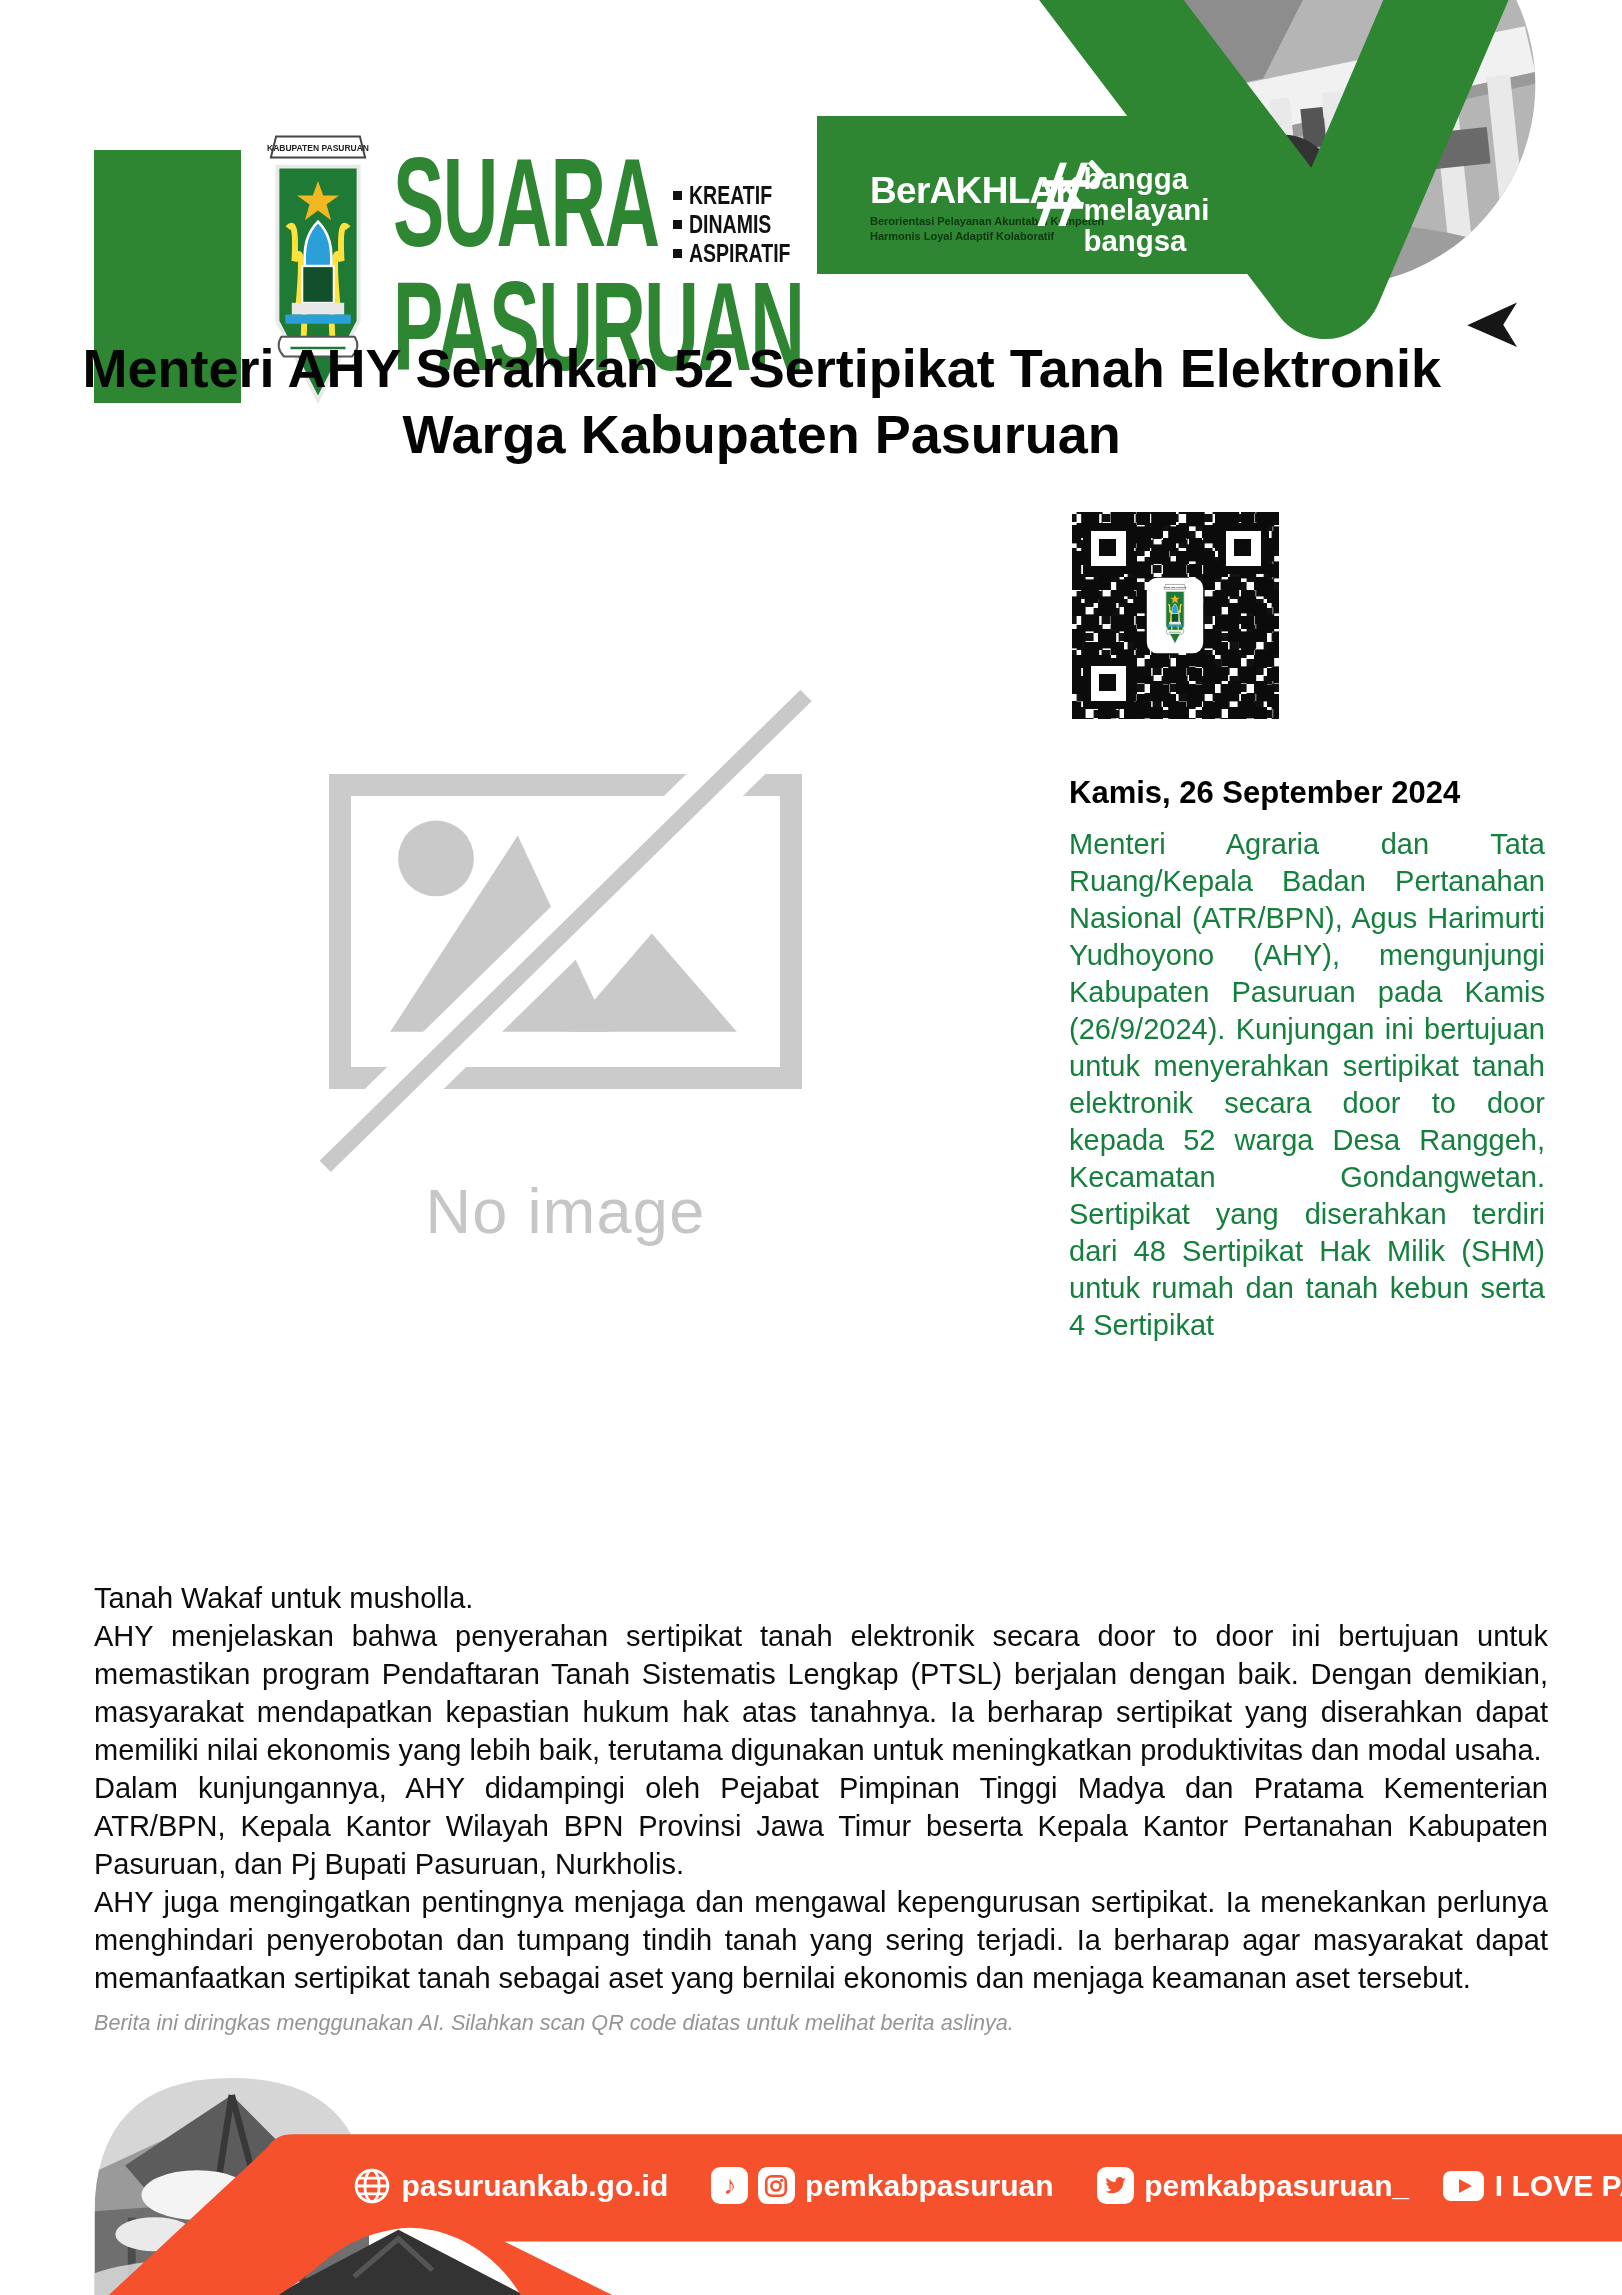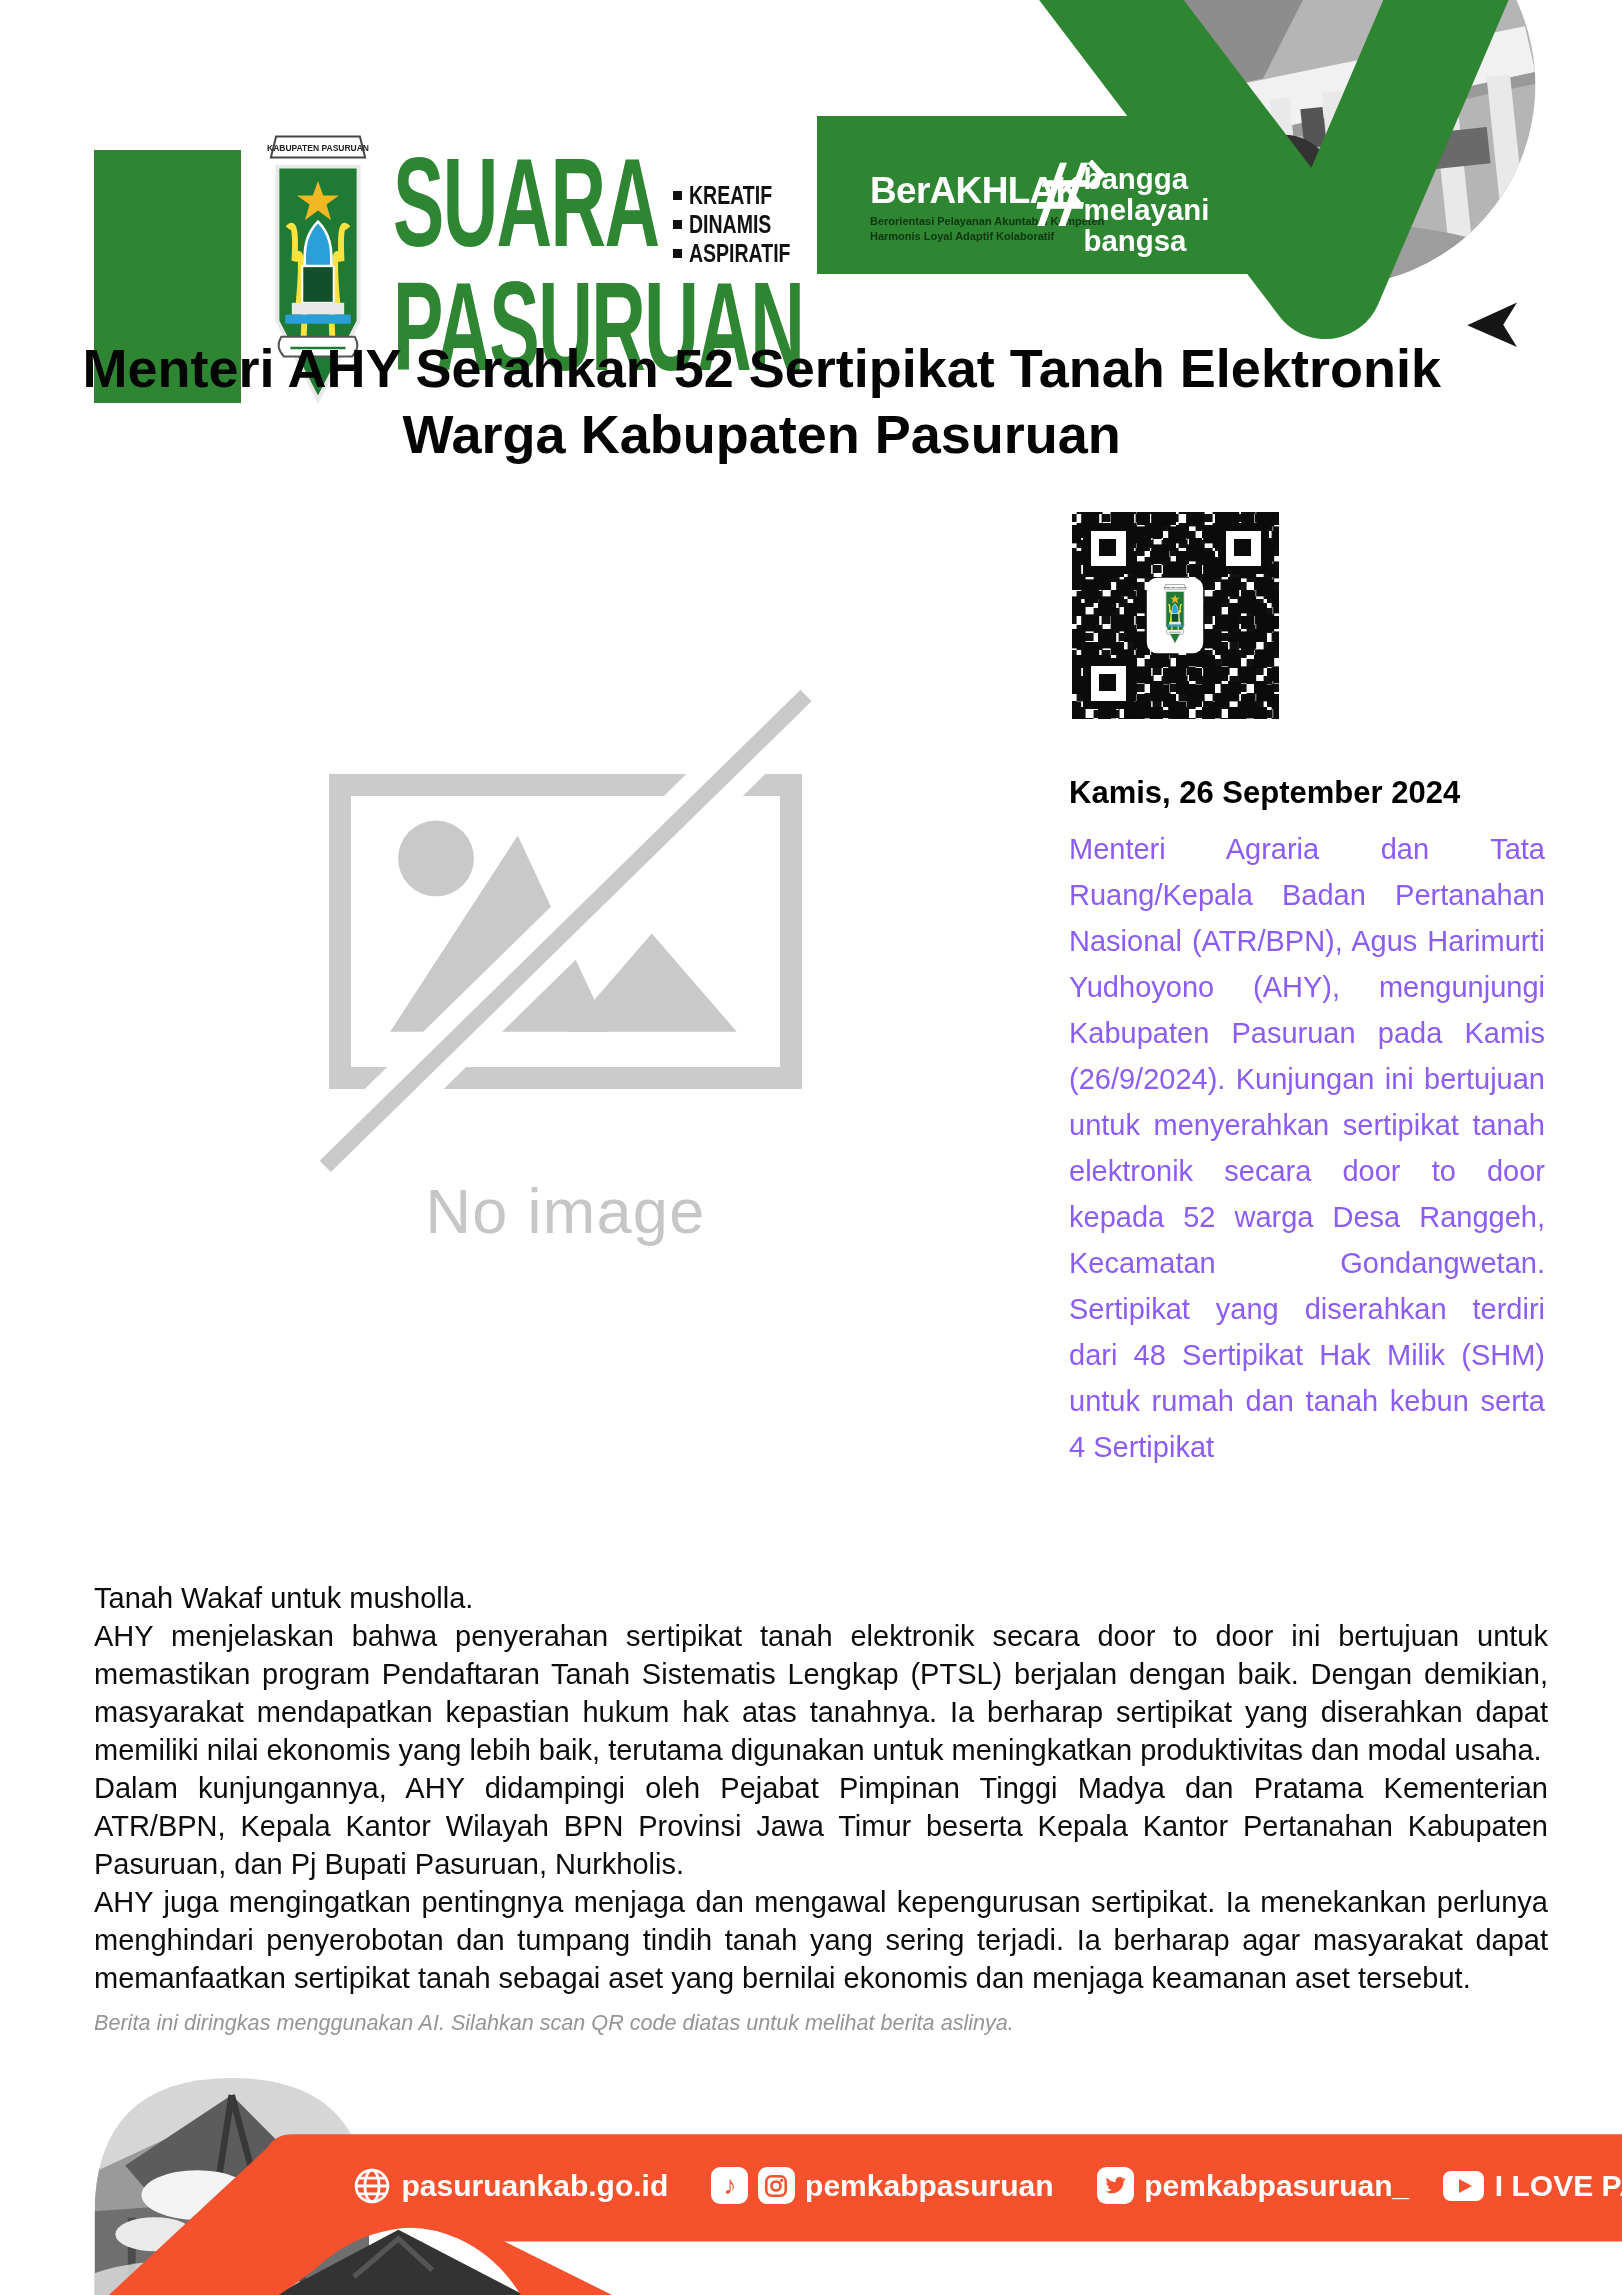--- a/index.html
+++ b/index.html
@@ -37,22 +37,22 @@
       repeating-conic-gradient(#0b0b0b 0% 25%, rgba(255,255,255,0) 0% 50%) 0px 0px / 26px 26px,
       repeating-conic-gradient(#0b0b0b 0% 25%, rgba(255,255,255,0) 0% 50%) 9.2px 14.4px / 35px 35px,
       repeating-conic-gradient(#111 0% 25%, #fff 0% 50%) 4.6px 2px / 17px 17px;
       outline:6.5px solid #fff;}
   .finder{position:absolute;width:51px;height:51px;border:8.5px solid #0b0b0b;background:#fff;
           box-sizing:border-box;}
   .finder::after{content:"";position:absolute;left:8.5px;top:8.5px;width:17px;height:17px;background:#0b0b0b;}
   .qr-center{position:absolute;left:80px;top:71px;width:46px;height:65px;background:#fff;
              border-radius:5.2px;box-shadow:0 0 0 5.2px #fff;}
   .date{left:1069px;top:775px;font-size:31px;font-weight:bold;color:#000;}
-  .rcol{left:1069px;top:826px;width:476px;font-size:29px;line-height:46px;text-align:justify;
-        color:#8b5cf6;}
+  .rcol{left:1069px;top:826px;width:476px;font-size:29px;line-height:37px;text-align:justify;
+        color:#15803d;}
   .noimg-frame{left:329px;top:774px;width:473px;height:315px;border:22px solid #cbcbcb;
                box-sizing:border-box;background:#fff;}
   .slash{left:229px;top:923px;width:673px;height:15.7px;background:#c9c9c9;
          box-shadow:0 0 0 19.6px #fff;transform:rotate(-44.4deg);}
   .noimg-label{left:329px;top:1175px;width:473px;text-align:center;font-size:63px;
                color:#c6c6c6;letter-spacing:1.3px;}
   .body-text{left:94px;top:1539px;width:1454px;font-size:29px;line-height:38px;
              text-align:justify;color:#0c0c0c;margin-top:40px;}
   .body-text p{margin:0;}
   .footnote{left:94px;top:2010px;font-size:21.6px;font-style:italic;color:#959595;}

